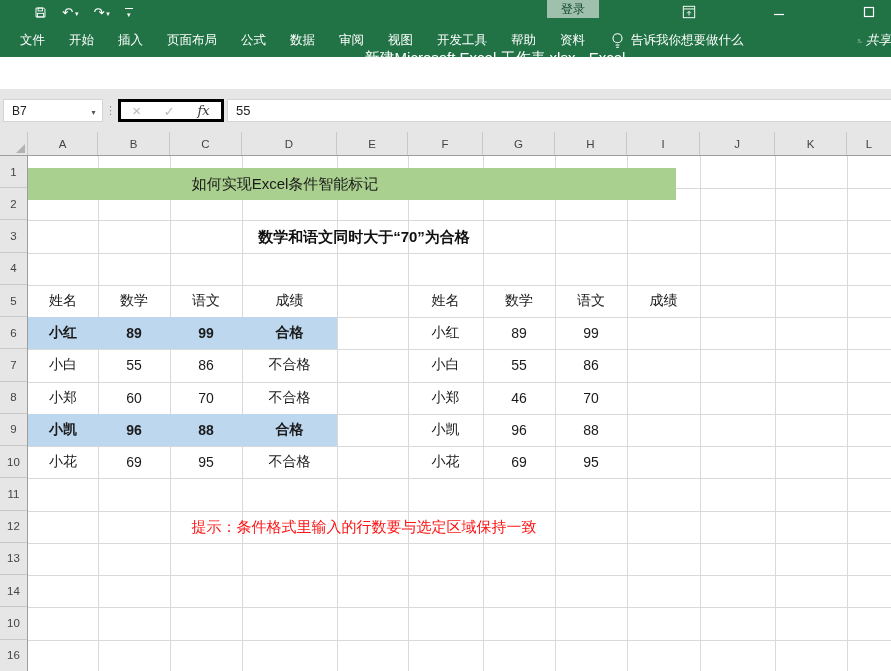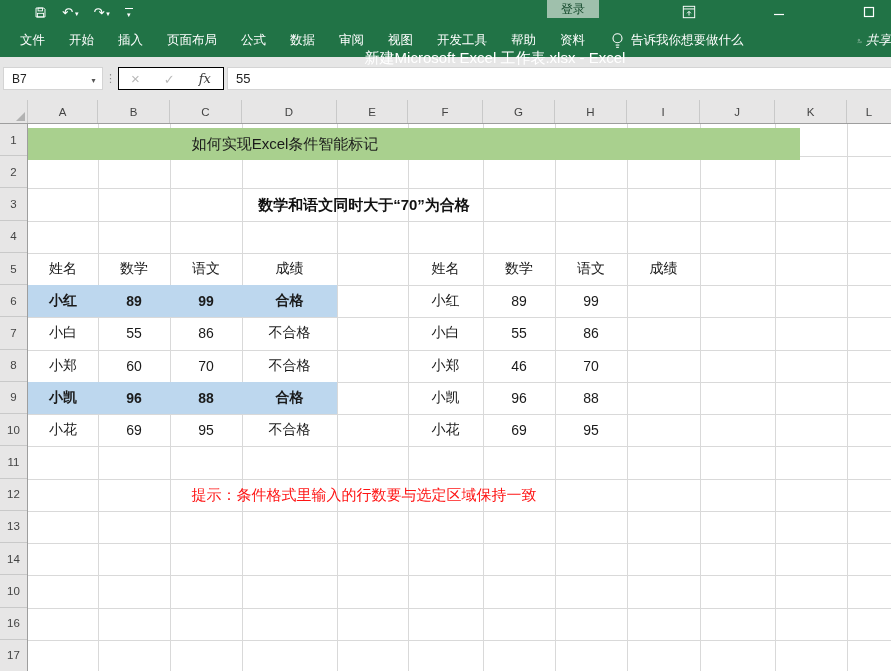--- a/index.html
+++ b/index.html
@@ -24,29 +24,29 @@
 
   
   .tabsrow{height:33px;background:#217346;display:flex;align-items:center;color:#fff;
            font-size:12.5px;padding-left:8px;box-sizing:border-box;}
   .rtab{padding:0 12px;height:33px;display:flex;align-items:center;white-space:nowrap;}
   .tellme{display:flex;align-items:center;gap:7px;margin-left:14px;white-space:nowrap;}
   .share{margin-left:auto;display:flex;align-items:center;gap:4px;white-space:nowrap;overflow:hidden;width:34px;flex:none;font-style:italic;}
 
   
   .fbar{height:43px;background:#E6E6E6;display:flex;align-items:flex-start;
-        padding:10px 0 0 3px;box-sizing:border-box;}
+        padding:10px 0 0 3px;box-sizing:border-box;margin-top:32px;}
   .namebox{width:100px;height:23px;background:#fff;border:1px solid #d4d4d4;box-sizing:border-box;
            display:flex;align-items:center;font-size:12px;color:#222;}
   .namebox .nbtext{padding-left:8px;}
   .nb-caret{margin-left:auto;width:17px;text-align:center;color:#555;}
   .nb-caret::after{content:"▾";font-size:8px;}
   .fdots{width:15px;text-align:center;color:#8f8f8f;line-height:23px;font-size:11px;}
   .fdots::after{content:"⋮";}
-  .opsbox{width:106px;height:23px;background:#fff;border:1px solid #000000;box-sizing:border-box;
+  .opsbox{width:106px;height:23px;background:#fff;border:3px solid #000000;box-sizing:border-box;
           display:flex;align-items:center;justify-content:space-around;}
   .fx-x::after{content:"×";color:#b9b9b9;font-size:15px;}
   .fx-ck::after{content:"✓";color:#b9b9b9;font-size:13px;}
   .fx-label{font-style:italic;font-family:"DejaVu Serif","Liberation Serif",serif;
             font-size:13px;color:#3b3b3b;}
   .ffield{flex:1;height:23px;background:#fff;border:1px solid #d4d4d4;border-right:none;
           box-sizing:border-box;margin-left:3px;display:flex;align-items:center;
           padding-left:8px;font-size:13px;color:#222;}
 
   
@@ -59,21 +59,21 @@
       align-items:center;justify-content:center;}
 
   
   .sheet{position:relative;width:891px;height:548px;background:#fff;overflow:hidden;}
   .gridsvg{position:absolute;left:0;top:0;}
   .rowhdrs{position:absolute;left:0;top:0;width:28px;height:548px;background:#E7E6E6;
            border-right:1px solid #9e9e9e;box-sizing:border-box;}
   .rh{height:32.235px;box-sizing:border-box;border-bottom:1px solid #c9c9c9;
       display:flex;align-items:center;justify-content:center;font-size:11.5px;color:#444;}
 
-  .banner{position:absolute;left:28px;top:4px;width:772px;height:32px;background:#A9D08E;}
+  .banner{position:absolute;left:28px;top:12px;width:648px;height:32px;background:#A9D08E;}
   .banner-text{position:absolute;left:257px;top:0;transform:translateX(-50%);
                line-height:32px;font-size:15px;color:#1a1a1a;white-space:nowrap;}
   .subtitle{position:absolute;left:28px;top:64.5px;width:672px;height:32px;line-height:32px;
             text-align:center;font-weight:bold;font-size:15px;color:#111;}
   .hint{position:absolute;left:28px;top:354.6px;width:672px;height:32px;line-height:32px;
         text-align:center;font-size:15px;color:#FE1414;}
 
   table.datatable{position:absolute;top:128.9px;border-collapse:collapse;table-layout:fixed;}
   table.datatable td{padding:0;text-align:center;font-size:14px;color:#1a1a1a;
                      height:32.235px;overflow:hidden;white-space:nowrap;}

